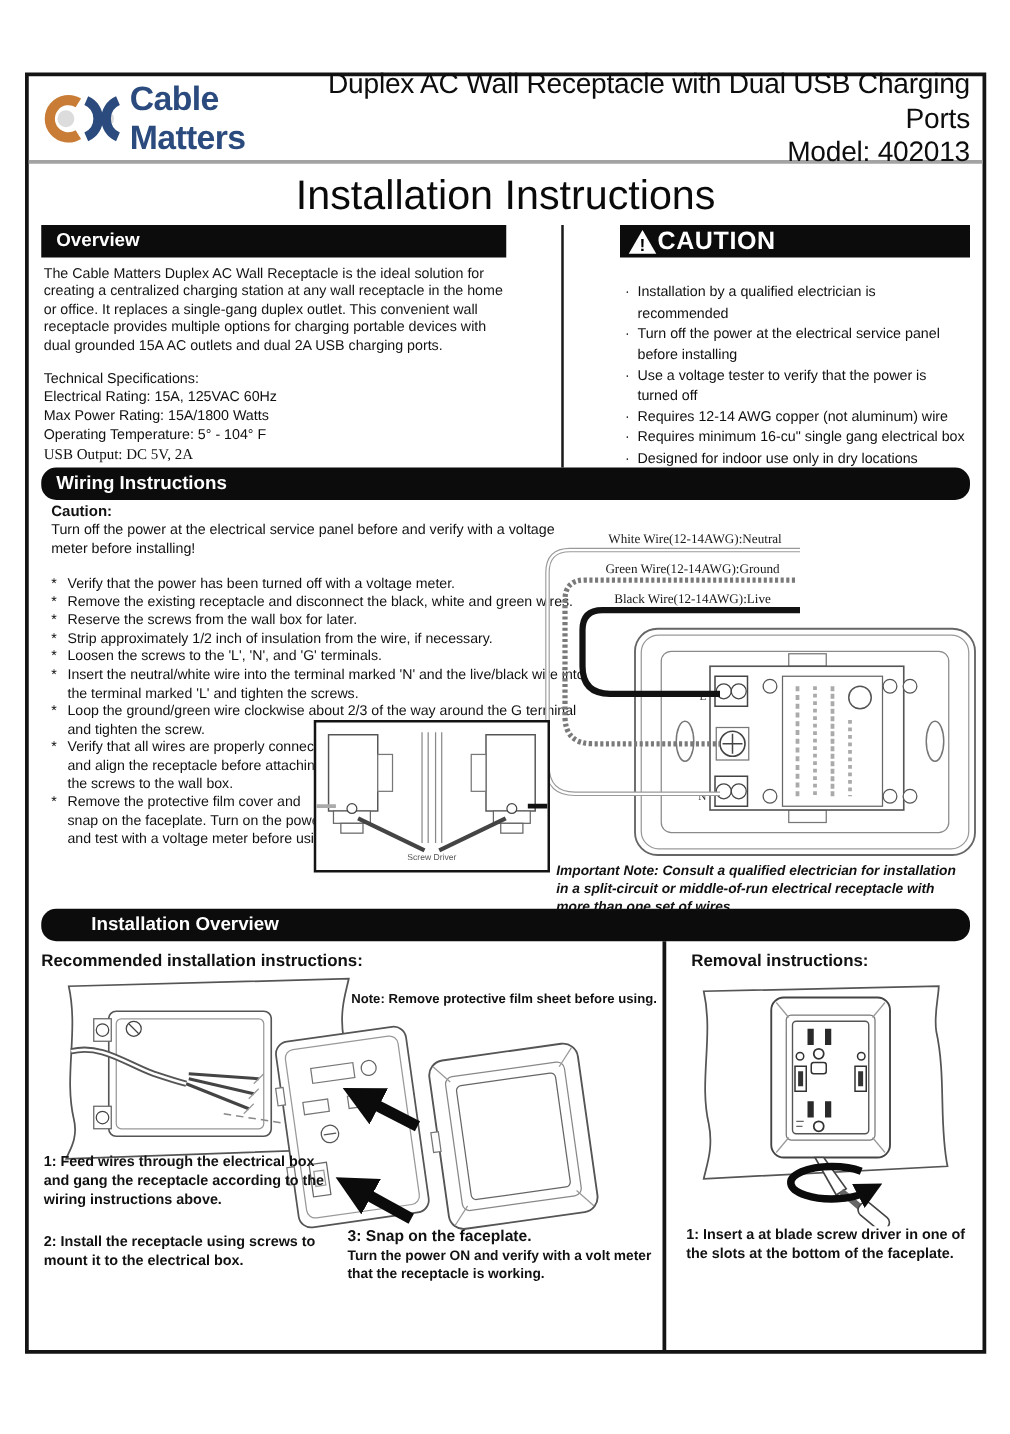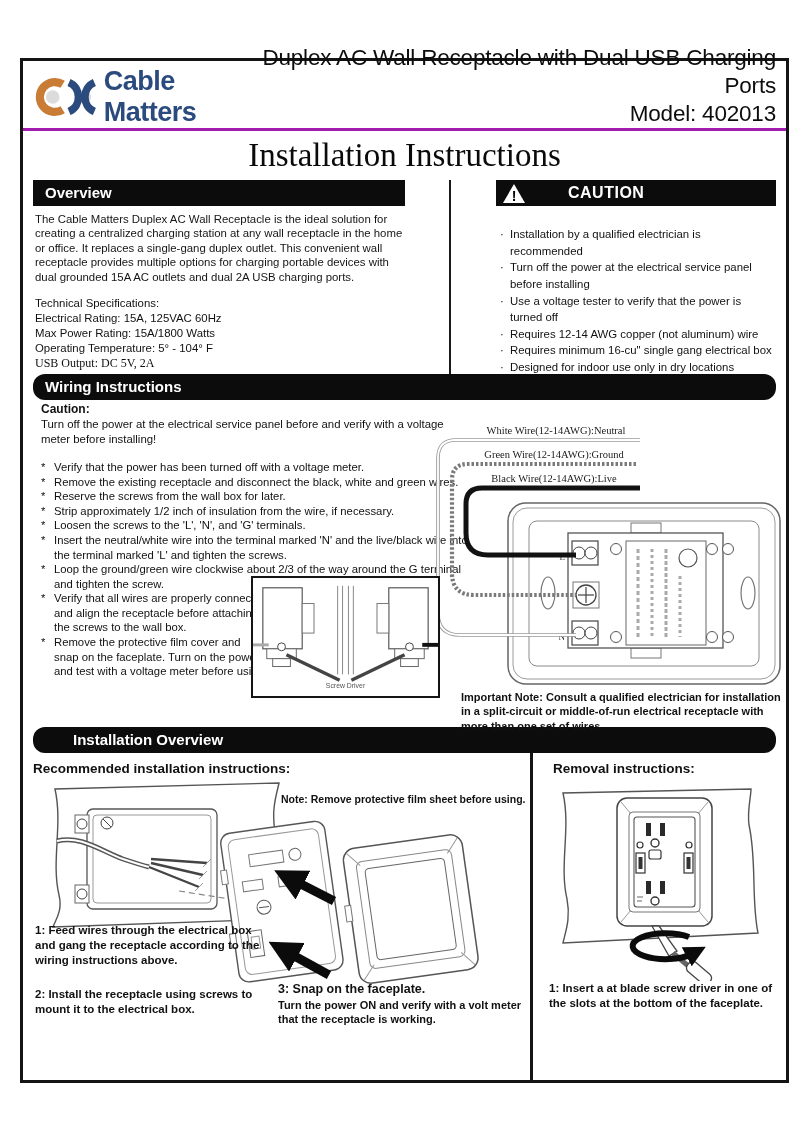--- a/index.html
+++ b/index.html
@@ -1,61 +1,61 @@
 <!DOCTYPE html>
 <html><head>
 <meta charset="utf-8">
 <style>
   html,body{margin:0;padding:0;background:#fff;}
   .canvas{position:relative;width:808px;height:1147px;background:#fff;overflow:hidden;
           font-family:"Liberation Sans",sans-serif;color:#111;}
   .sheet{position:absolute;left:20px;top:58px;width:769px;height:1025px;border:3px solid #141414;
          box-sizing:border-box;display:flex;flex-direction:column;background:#fff;}
   
-  .hdr{height:70px;box-sizing:border-box;border-bottom:3px solid #a21caf;display:flex;
-       align-items:flex-end;justify-content:space-between;padding:0 10px 0 8px;}
+  .hdr{height:70px;box-sizing:border-box;border-bottom:3px solid #a3a3a3;display:flex;
+       align-items:center;justify-content:space-between;padding:0 10px 0 8px;}
   .logo{display:flex;align-items:center;gap:4px;}
   .logo-text{font-weight:700;font-size:27px;color:#2B4B7E;letter-spacing:-0.5px;}
   .hdr-title{text-align:right;font-size:22.5px;line-height:1.24;color:#0d0d0d;letter-spacing:-0.2px;}
   
-  .doc-title{height:47px;box-sizing:border-box;text-align:center;font-family:Liberation Serif, serif;
+  .doc-title{height:47px;box-sizing:border-box;text-align:center;font-family:Liberation Sans, sans-serif;
              font-size:33px;padding-top:6px;color:#0a0a0a;}
   
   .bar{background:#0c0c0c;color:#fff;font-weight:700;font-size:15px;height:26px;
        box-sizing:border-box;padding:4px 0 0 12px;}
   .bar.full{margin:0 10px;border-radius:12px;}
   .bar.io{padding-left:40px;}
   
   .cols{height:196px;box-sizing:border-box;display:flex;padding:2px 10px 0 10px;gap:36px;}
   .col-l{width:372px;}
   .col-divider{width:2px;background:#1a1a1a;margin:0 9px 0 8px;}
   .col-r{flex:1;}
   .body-p{font-size:11.4px;line-height:1.27;margin:6px 0 0 2px;color:#141414;}
   .specs{font-size:11.4px;line-height:1.3;margin:12px 0 0 2px;}
   .specs .serif{font-family:"Liberation Serif",serif;font-size:12px;}
   .caution-bar{display:flex;align-items:center;padding:0 0 0 6px;}
   .caution-bar svg{margin-top:1px;}
-  .caution-word{margin-left:42px;letter-spacing:0.5px;font-size:16px;}
+  .caution-word{letter-spacing:0.5px;font-size:20px;}
   .caution-list{list-style:none;margin:20px 0 0 4px;padding:0;font-size:11.4px;line-height:1.46;}
   .caution-list li{position:relative;padding-left:10px;}
   .caution-list .blt{position:absolute;left:0;top:0;}
   
   .wiring{position:relative;height:327px;margin:0 10px;}
   .wtext{position:absolute;left:8px;top:2px;width:430px;}
   .chead{font-weight:700;font-size:12px;}
   .cbody{font-size:11.4px;line-height:1.28;margin:1px 0 0 0;}
   .steps{list-style:none;margin:14px 0 0 0;padding:0;font-size:11.3px;line-height:1.29;}
   .steps li{position:relative;padding-left:13px;}
   .steps .ast{position:absolute;left:0;top:0;}
   .steps li.narrow{max-width:213px;}
   .wsvg{position:absolute;left:393px;top:8px;}
   .sdbox{position:absolute;left:218px;top:176px;width:189px;height:122px;border:2px solid #141414;
          box-sizing:border-box;background:#fff;}
-  .inote{position:absolute;left:428px;top:290px;width:324px;font-weight:700;font-size:11px;
-         line-height:1.3;margin:0;}
+  .inote{position:absolute;left:412px;top:290px;width:324px;font-weight:700;font-size:11px;
+         line-height:1.3;margin:0;font-style:italic;}
   
   .panels{flex:1;display:flex;min-height:0;}
   .panel{position:relative;box-sizing:border-box;}
   .panel.pl{width:507px;}
   .panel-divider{width:3px;background:#141414;}
   .panel.pr{flex:1;}
   .phead{position:absolute;font-weight:700;font-size:13.5px;}
   .pl .phead{left:10px;top:8px;}
   .pr .phead{left:20px;top:8px;}
   .install-svg{position:absolute;left:6px;top:26px;}

